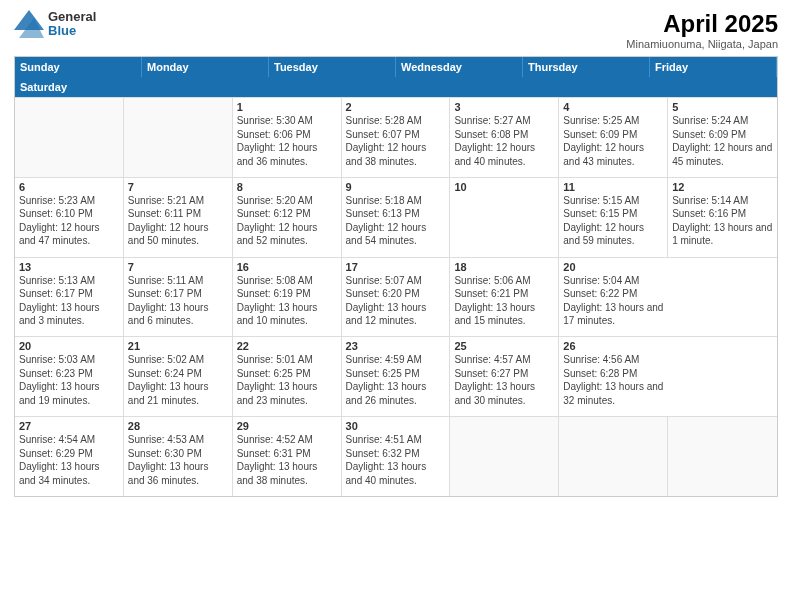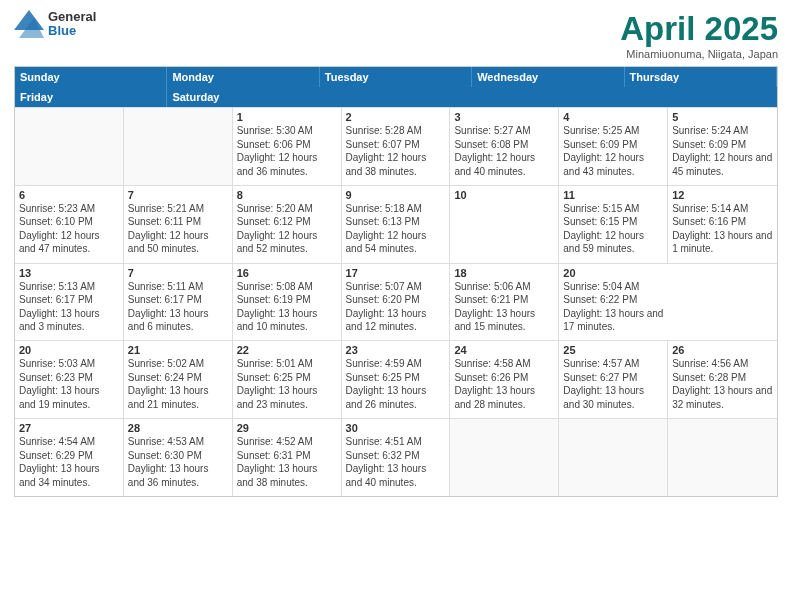--- a/index.html
+++ b/index.html
@@ -38,37 +38,37 @@
     .logo-text .general { color: #333; }
     .logo-text .blue { color: #1a6faf; }
     .logo-icon {
       width: 30px;
       height: 28px;
     }
     .title-block {
       text-align: right;
     }
     .month-title {
-      font-size: 33px;
-      font-weight: bold;
-      color: #0f766e;
+      font-size: 24px;
+      font-weight: bold;
+      color: #000000;
     }
     .location {
       font-size: 11px;
       color: #555;
     }
     .calendar {
       flex: 1;
       display: flex;
       flex-direction: column;
       border: 1px solid #ccc;
     }
     .cal-header-row {
       display: grid;
-      grid-template-columns: repeat(5, 1fr);
+      grid-template-columns: repeat(6, 1fr);
       background: #1a6faf;
     }
     .cal-header-cell {
       color: #fff;
       font-size: 11px;
       font-weight: bold;
       padding: 4px 5px;
       text-align: left;
       border-right: 1px solid #3a8fcf;
     }
@@ -229,24 +229,20 @@
           </div>
           <div class="cal-cell">
             <span class="day-num">22</span>
             <div class="day-info">Sunrise: 5:01 AM<br>Sunset: 6:25 PM<br>Daylight: 13 hours and 23 minutes.</div>
           </div>
           <div class="cal-cell">
             <span class="day-num">23</span>
             <div class="day-info">Sunrise: 4:59 AM<br>Sunset: 6:25 PM<br>Daylight: 13 hours and 26 minutes.</div>
           </div>
           <div class="cal-cell">
-            <span class="day-num">24</span>
-            <div class="day-info">Sunrise: 4:58 AM<br>Sunset: 6:26 PM<br>Daylight: 13 hours and 28 minutes.</div>
-          </div>
-          <div class="cal-cell">
             <span class="day-num">25</span>
             <div class="day-info">Sunrise: 4:57 AM<br>Sunset: 6:27 PM<br>Daylight: 13 hours and 30 minutes.</div>
           </div>
           <div class="cal-cell">
             <span class="day-num">26</span>
             <div class="day-info">Sunrise: 4:56 AM<br>Sunset: 6:28 PM<br>Daylight: 13 hours and 32 minutes.</div>
           </div>
         </div>
         <div class="cal-row">
           <div class="cal-cell">

